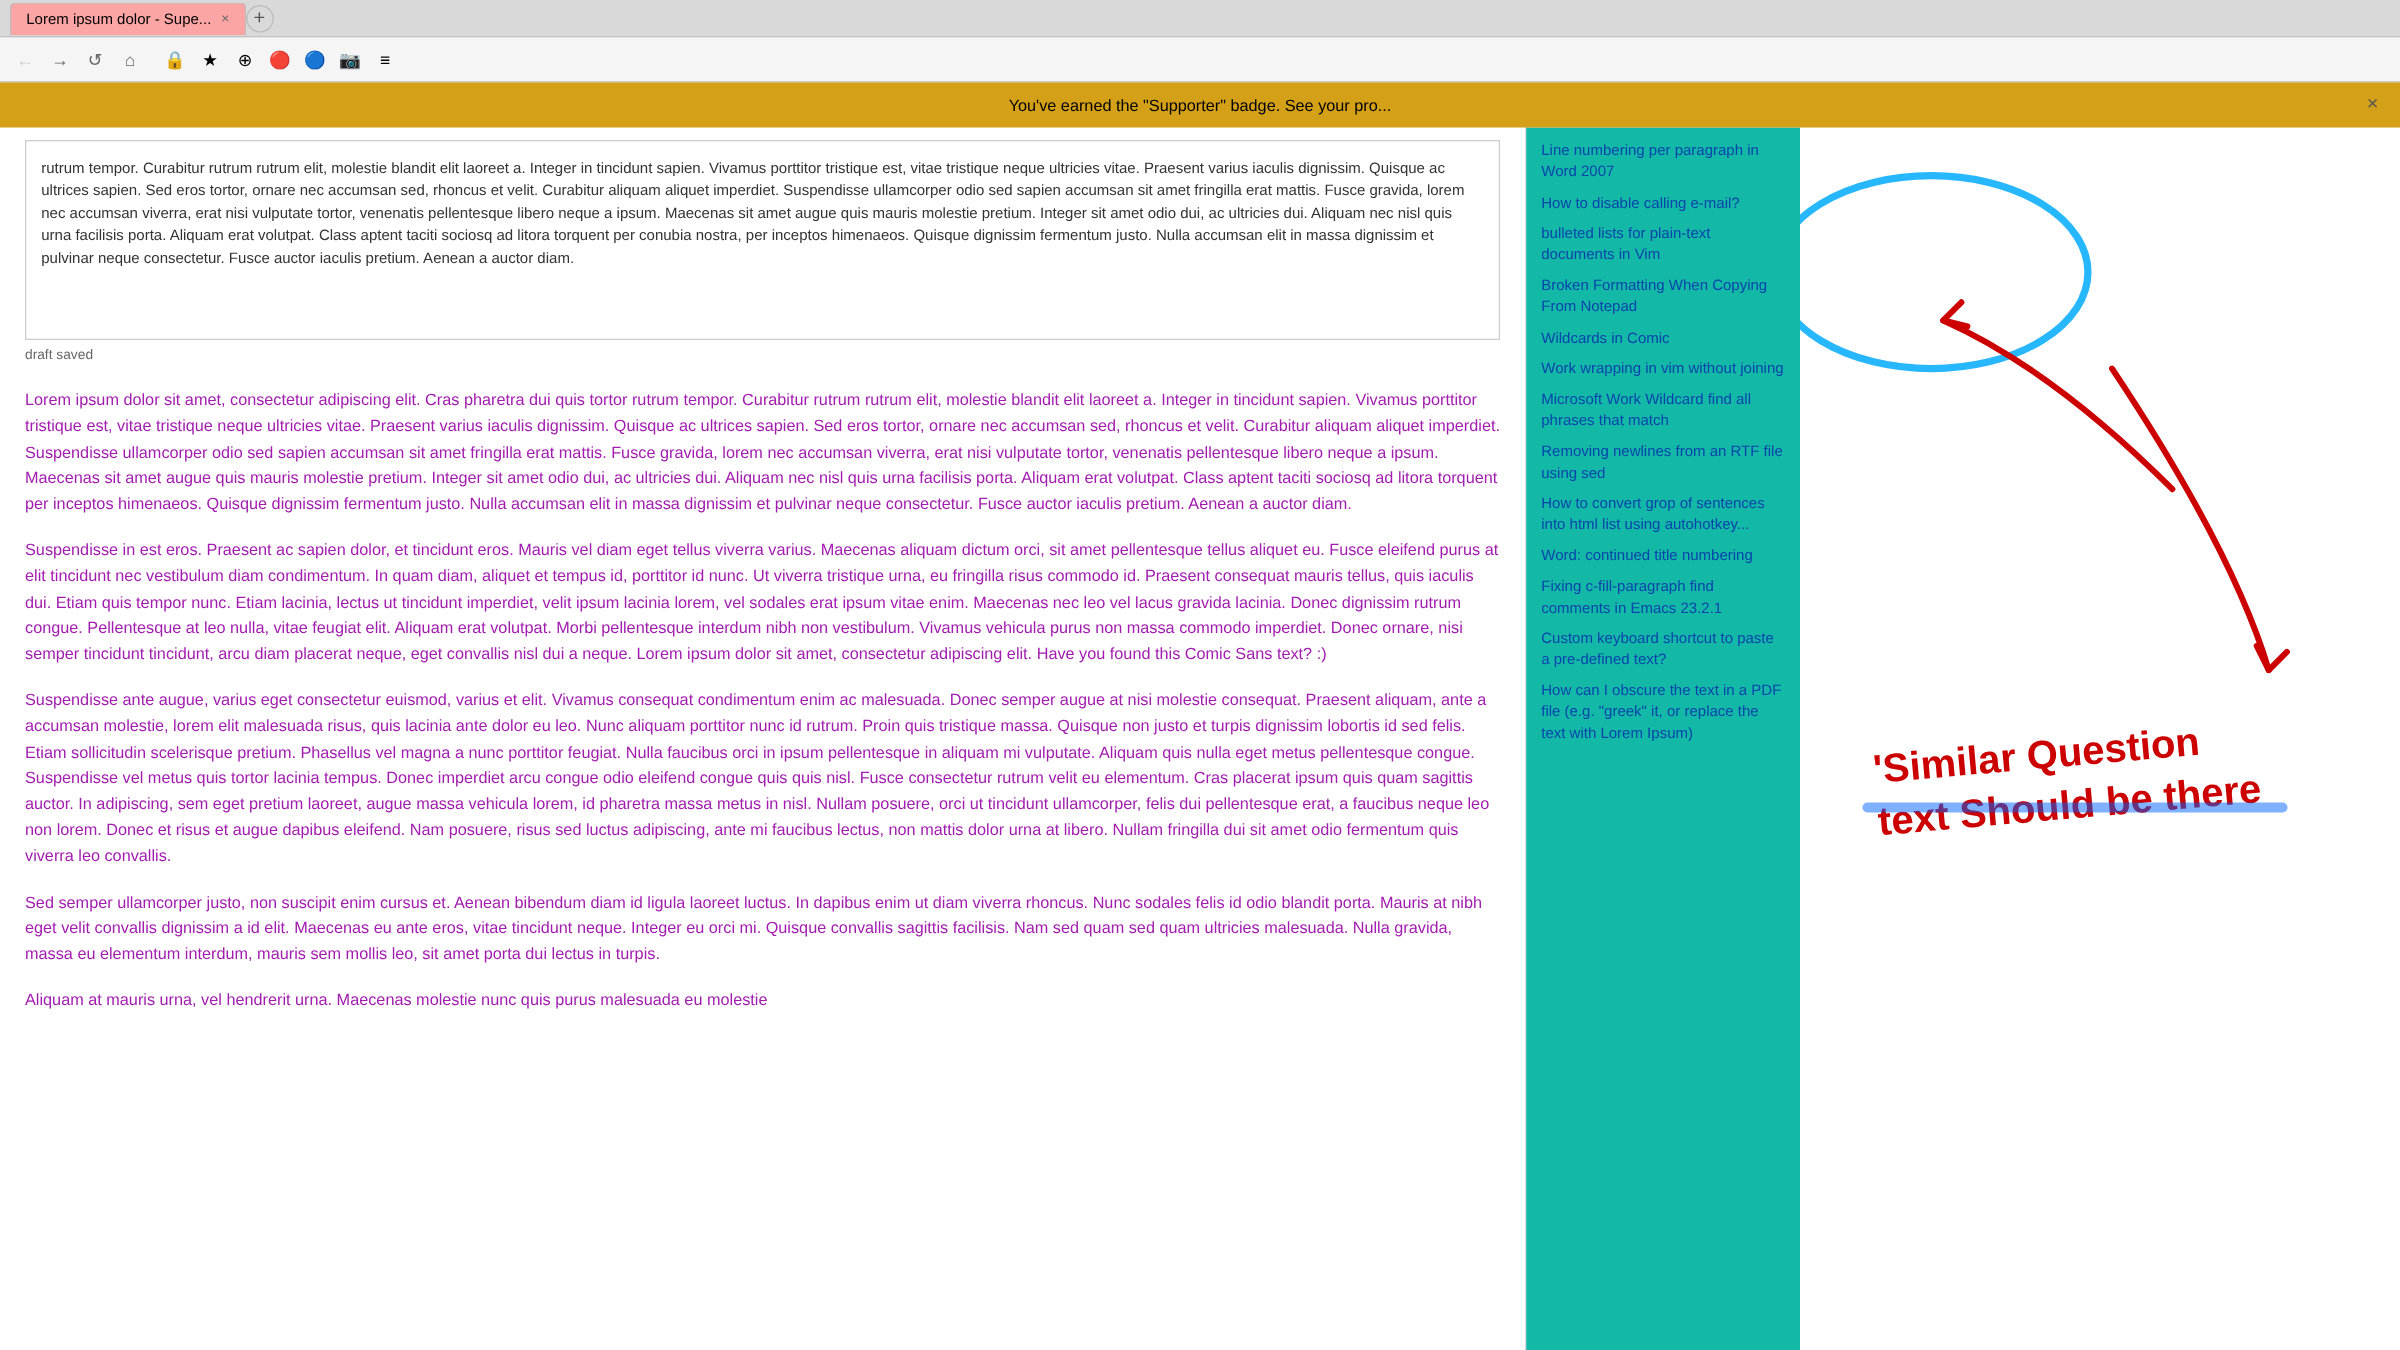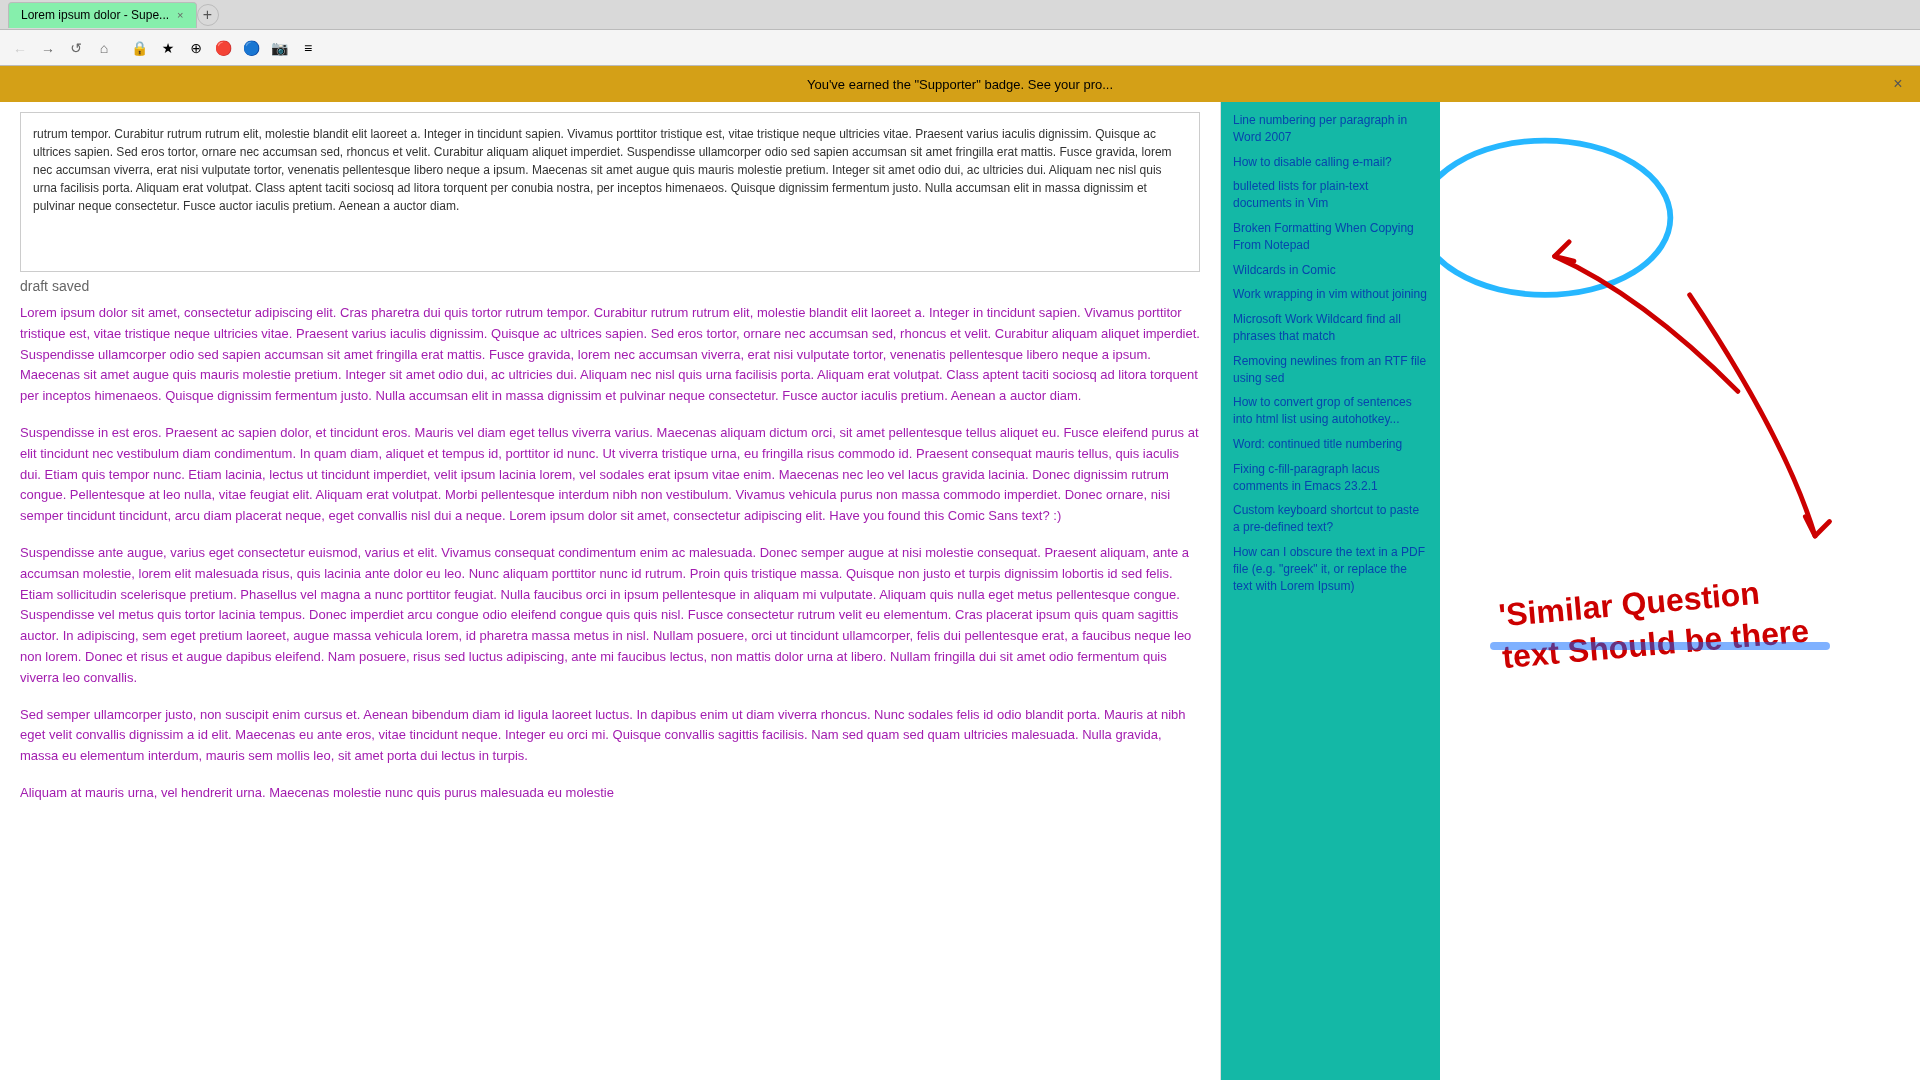--- a/index.html
+++ b/index.html
@@ -8,21 +8,21 @@
     
     .browser-title-bar {
       background: #d9d9d9;
       height: 30px;
       display: flex;
       align-items: center;
       padding: 0 8px;
       border-bottom: 1px solid #bbb;
     }
     .browser-tab {
-      background: #86efac;
+      background: #fca5a5;
       border: 1px solid #bbb;
       border-bottom: none;
       padding: 4px 12px;
       font-size: 12px;
       display: flex;
       align-items: center;
       gap: 8px;
       height: 26px;
       border-radius: 4px 4px 0 0;
     }
@@ -126,23 +126,23 @@
       padding: 12px;
       font-size: 12px;
       line-height: 1.5;
       color: #333;
       background: white;
       margin-bottom: 6px;
       overflow: hidden;
     }
 
     .draft-saved {
-      font-size: 14px;
+      font-size: 11px;
       color: #666;
-      margin-bottom: 9px;
+      margin-bottom: 20px;
     }
 
     
     .lorem-paragraph {
       margin-bottom: 16px;
       font-size: 13px;
       line-height: 1.6;
       color: #a21caf;
     }
 
@@ -266,21 +266,21 @@
     <a class="sidebar-link">Line numbering per paragraph in Word 2007</a>
     <a class="sidebar-link">How to disable calling e-mail?</a>
     <a class="sidebar-link">bulleted lists for plain-text documents in Vim</a>
     <a class="sidebar-link">Broken Formatting When Copying From Notepad</a>
     <a class="sidebar-link">Wildcards in Comic</a>
     <a class="sidebar-link">Work wrapping in vim without joining</a>
     <a class="sidebar-link">Microsoft Work Wildcard find all phrases that match</a>
     <a class="sidebar-link">Removing newlines from an RTF file using sed</a>
     <a class="sidebar-link">How to convert grop of sentences into html list using autohotkey...</a>
     <a class="sidebar-link">Word: continued title numbering</a>
-    <a class="sidebar-link">Fixing c-fill-paragraph lacus comments in Emacs 23.2.1</a>
+    <a class="sidebar-link">Fixing c-fill-paragraph find comments in Emacs 23.2.1</a>
     <a class="sidebar-link">Custom keyboard shortcut to paste a pre-defined text?</a>
     <a class="sidebar-link">How can I obscure the text in a PDF file (e.g. "greek" it, or replace the text with Lorem Ipsum)</a>
   </div>
 
   <div class="annotation-area">
 
     <svg class="annotations-svg" viewBox="0 0 480 1014">
 
       <ellipse cx="100" cy="120" rx="130" ry="80" fill="none" stroke="#00aaff" stroke-width="6" opacity="0.85"></ellipse>
 

